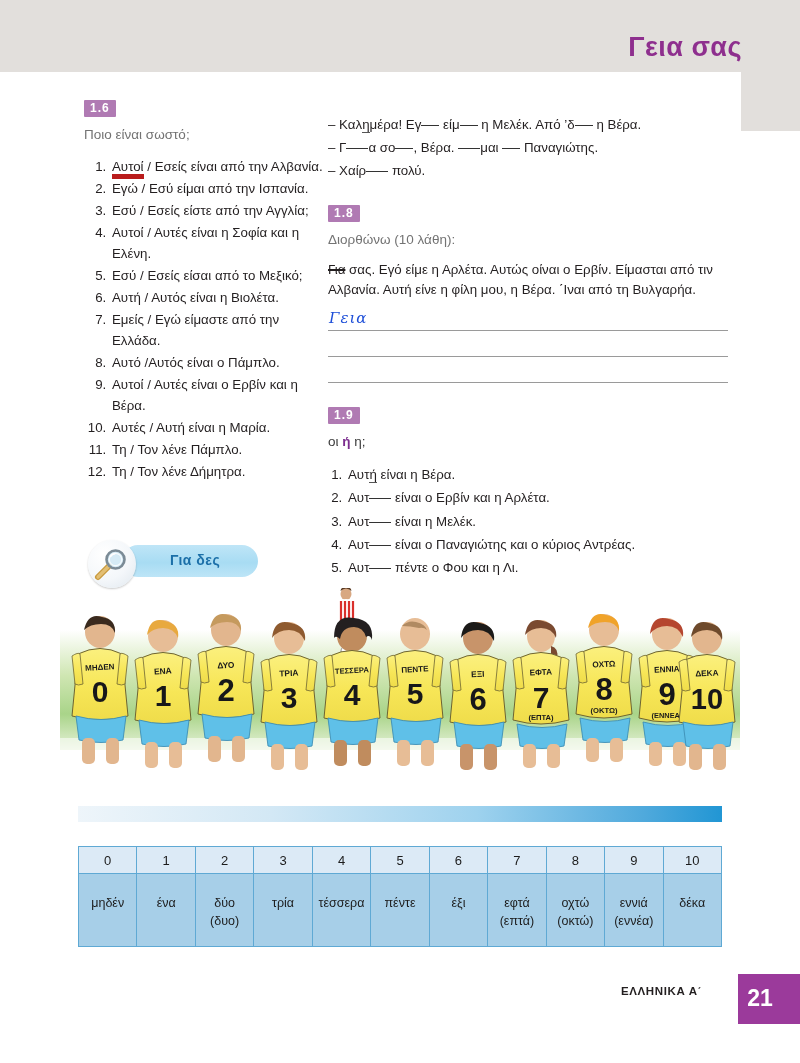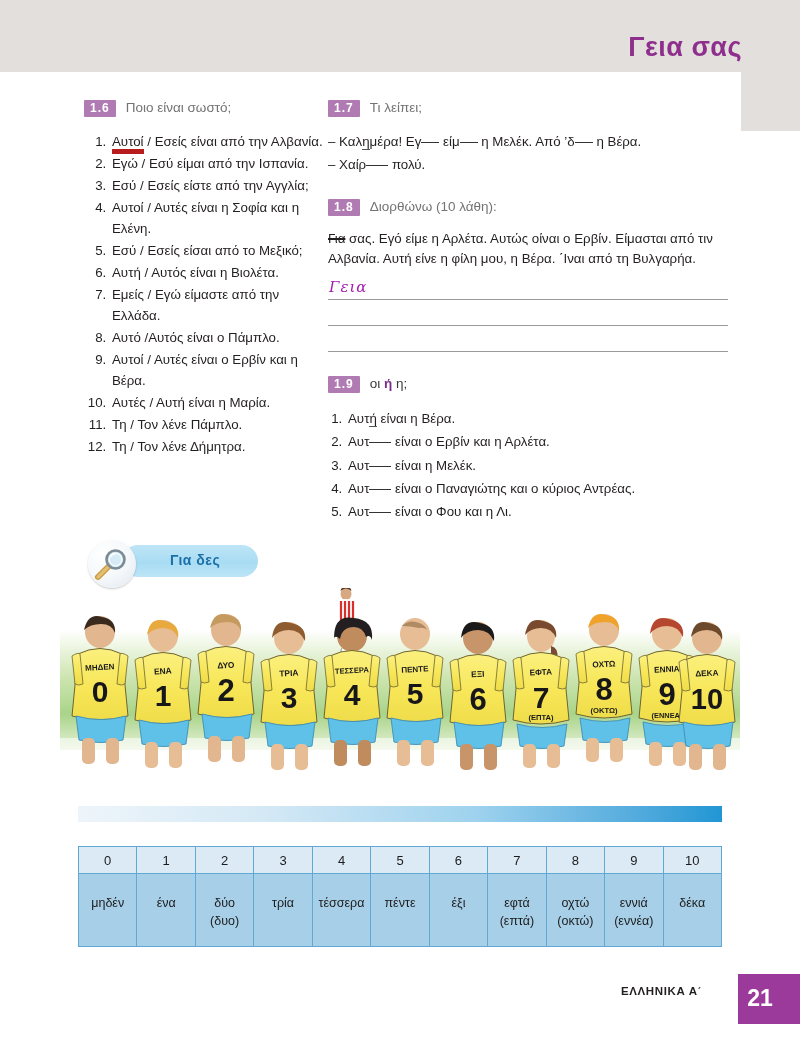--- a/index.html
+++ b/index.html
@@ -36,21 +36,21 @@
     color:#ffffff;
     font-weight:bold;
     font-size:12px;
     padding:2px 6px 3px 6px;
     line-height:1;
     letter-spacing:1px;
     vertical-align:middle;
     border-radius:1px;
   }
   .ex-head{
-    display:flex;align-items:baseline;gap:10px;
+    display:flex;align-items:baseline;gap:10px;flex-direction:column;
   }
   .ex-title{
     font-size:13.5px;font-weight:normal;color:#737373;
   }
   .ex-title.light{font-weight:normal;color:#3b3b3b;}
   .ex-title .accent{color:#7b2d8e;font-weight:bold;}
 
   
   .col-left{
     position:absolute;left:84px;top:100px;width:240px;
@@ -82,21 +82,21 @@
   }
   .strike{text-decoration:line-through;text-decoration-thickness:1.5px;}
 
   .write-lines{margin-top:5px;}
   .wline{
     position:relative;height:25px;border-bottom:1px solid #9a9a9a;
   }
   .handwrite{
     position:absolute;left:1px;bottom:3px;
     font-family:"DejaVu Serif",serif;
-    font-size:15px;color:#a21caf;
+    font-size:15px;color:#1d4ed8;
     font-style:italic;letter-spacing:1px;
   }
 
   ol.numlist{
     margin:14px 0 0 0;padding:0 0 0 18px;
     font-size:13.3px;line-height:1.75;
   }
   ol.numlist li{padding-left:2px;}
   .fill-ul{border-bottom:1px solid #555;}
 
@@ -196,33 +196,32 @@
       <li>Αυτό /Αυτός είναι ο Πάμπλο.</li>
       <li>Αυτοί / Αυτές είναι ο Ερβίν και η Βέρα.</li>
       <li>Αυτές / Αυτή είναι η Μαρία.</li>
       <li>Τη / Τον λένε Πάμπλο.</li>
       <li>Τη / Τον λένε Δήμητρα.</li>
     </ol>
   </div>
 
   <div class="col-right">
 
-    <div class="ex-head">
-      <span class="ex-badge">1.7</span>
-      <span class="ex-title">Τι λείπει;</span>
-    </div>
 
     <div class="dialog">
       <div>
         <span>– Καλ</span><span class="ul" style="border-bottom:1px solid #555">η</span><span>μέρα! Εγ</span><span class="blank b-md"></span>
         <span>είμ</span><span class="blank b-md"></span>
         <span>η Μελέκ. Από ’δ</span><span class="blank b-md"></span>
         <span>η Βέρα.</span>
       </div>
       <div>
+        <span>– Γ</span><span class="blank b-lg"></span><span>α σο</span><span class="blank b-md"></span><span>, Βέρα. </span><span class="blank b-lg"></span><span>μαι </span><span class="blank b-md"></span> <span>Παναγιώτης.</span>
+      </div>
+      <div>
         <span>– Χαίρ</span><span class="blank b-lg"></span> <span>πολύ.</span>
       </div>
     </div>
 
     <div class="ex-head" style="margin-top:22px">
       <span class="ex-badge">1.8</span>
       <span class="ex-title">Διορθώνω (10 λάθη):</span>
     </div>
 
     <div class="corr-para"><span class="strike">Για</span><span> σας. Εγό είμε η Αρλέτα. Αυτώς οίναι ο Ερβίν. Είμασται από τιν Αλβανία. Αυτή είνε η φίλη μου, η Βέρα. ΄Ιναι από τη Βυλγαρήα.</span></div>
@@ -238,21 +237,21 @@
     <div class="ex-head" style="margin-top:24px">
       <span class="ex-badge">1.9</span>
       <span class="ex-title light"><span>οι </span><span class="accent">ή</span><span> η;</span></span>
     </div>
 
     <ol class="numlist">
       <li><span>Αυτ</span><span class="fill-ul">ή</span><span> είναι η Βέρα.</span></li>
       <li><span>Αυτ</span><span class="blank b-lg"></span><span> είναι ο Ερβίν και η Αρλέτα.</span></li>
       <li><span>Αυτ</span><span class="blank b-lg"></span><span> είναι η Μελέκ.</span></li>
       <li><span>Αυτ</span><span class="blank b-lg"></span><span> είναι ο Παναγιώτης και ο κύριος Αντρέας.</span></li>
-      <li><span>Αυτ</span><span class="blank b-lg"></span><span> είναι ο Φου και η Λι.</span></li>
+      <li><span>Αυτ</span><span class="blank b-lg"></span><span> πέντε ο Φου και η Λι.</span></li>
     </ol>
   </div>
 
   <div class="giades">
     <div class="gd-pill">
       <span>Για δες</span>
     </div>
     <div class="gd-circle">
       <svg width="40" height="40" viewBox="0 0 40 40">
         <line x1="6" y1="33" x2="17" y2="22" stroke="#c99a3e" stroke-width="6" stroke-linecap="round"></line>

